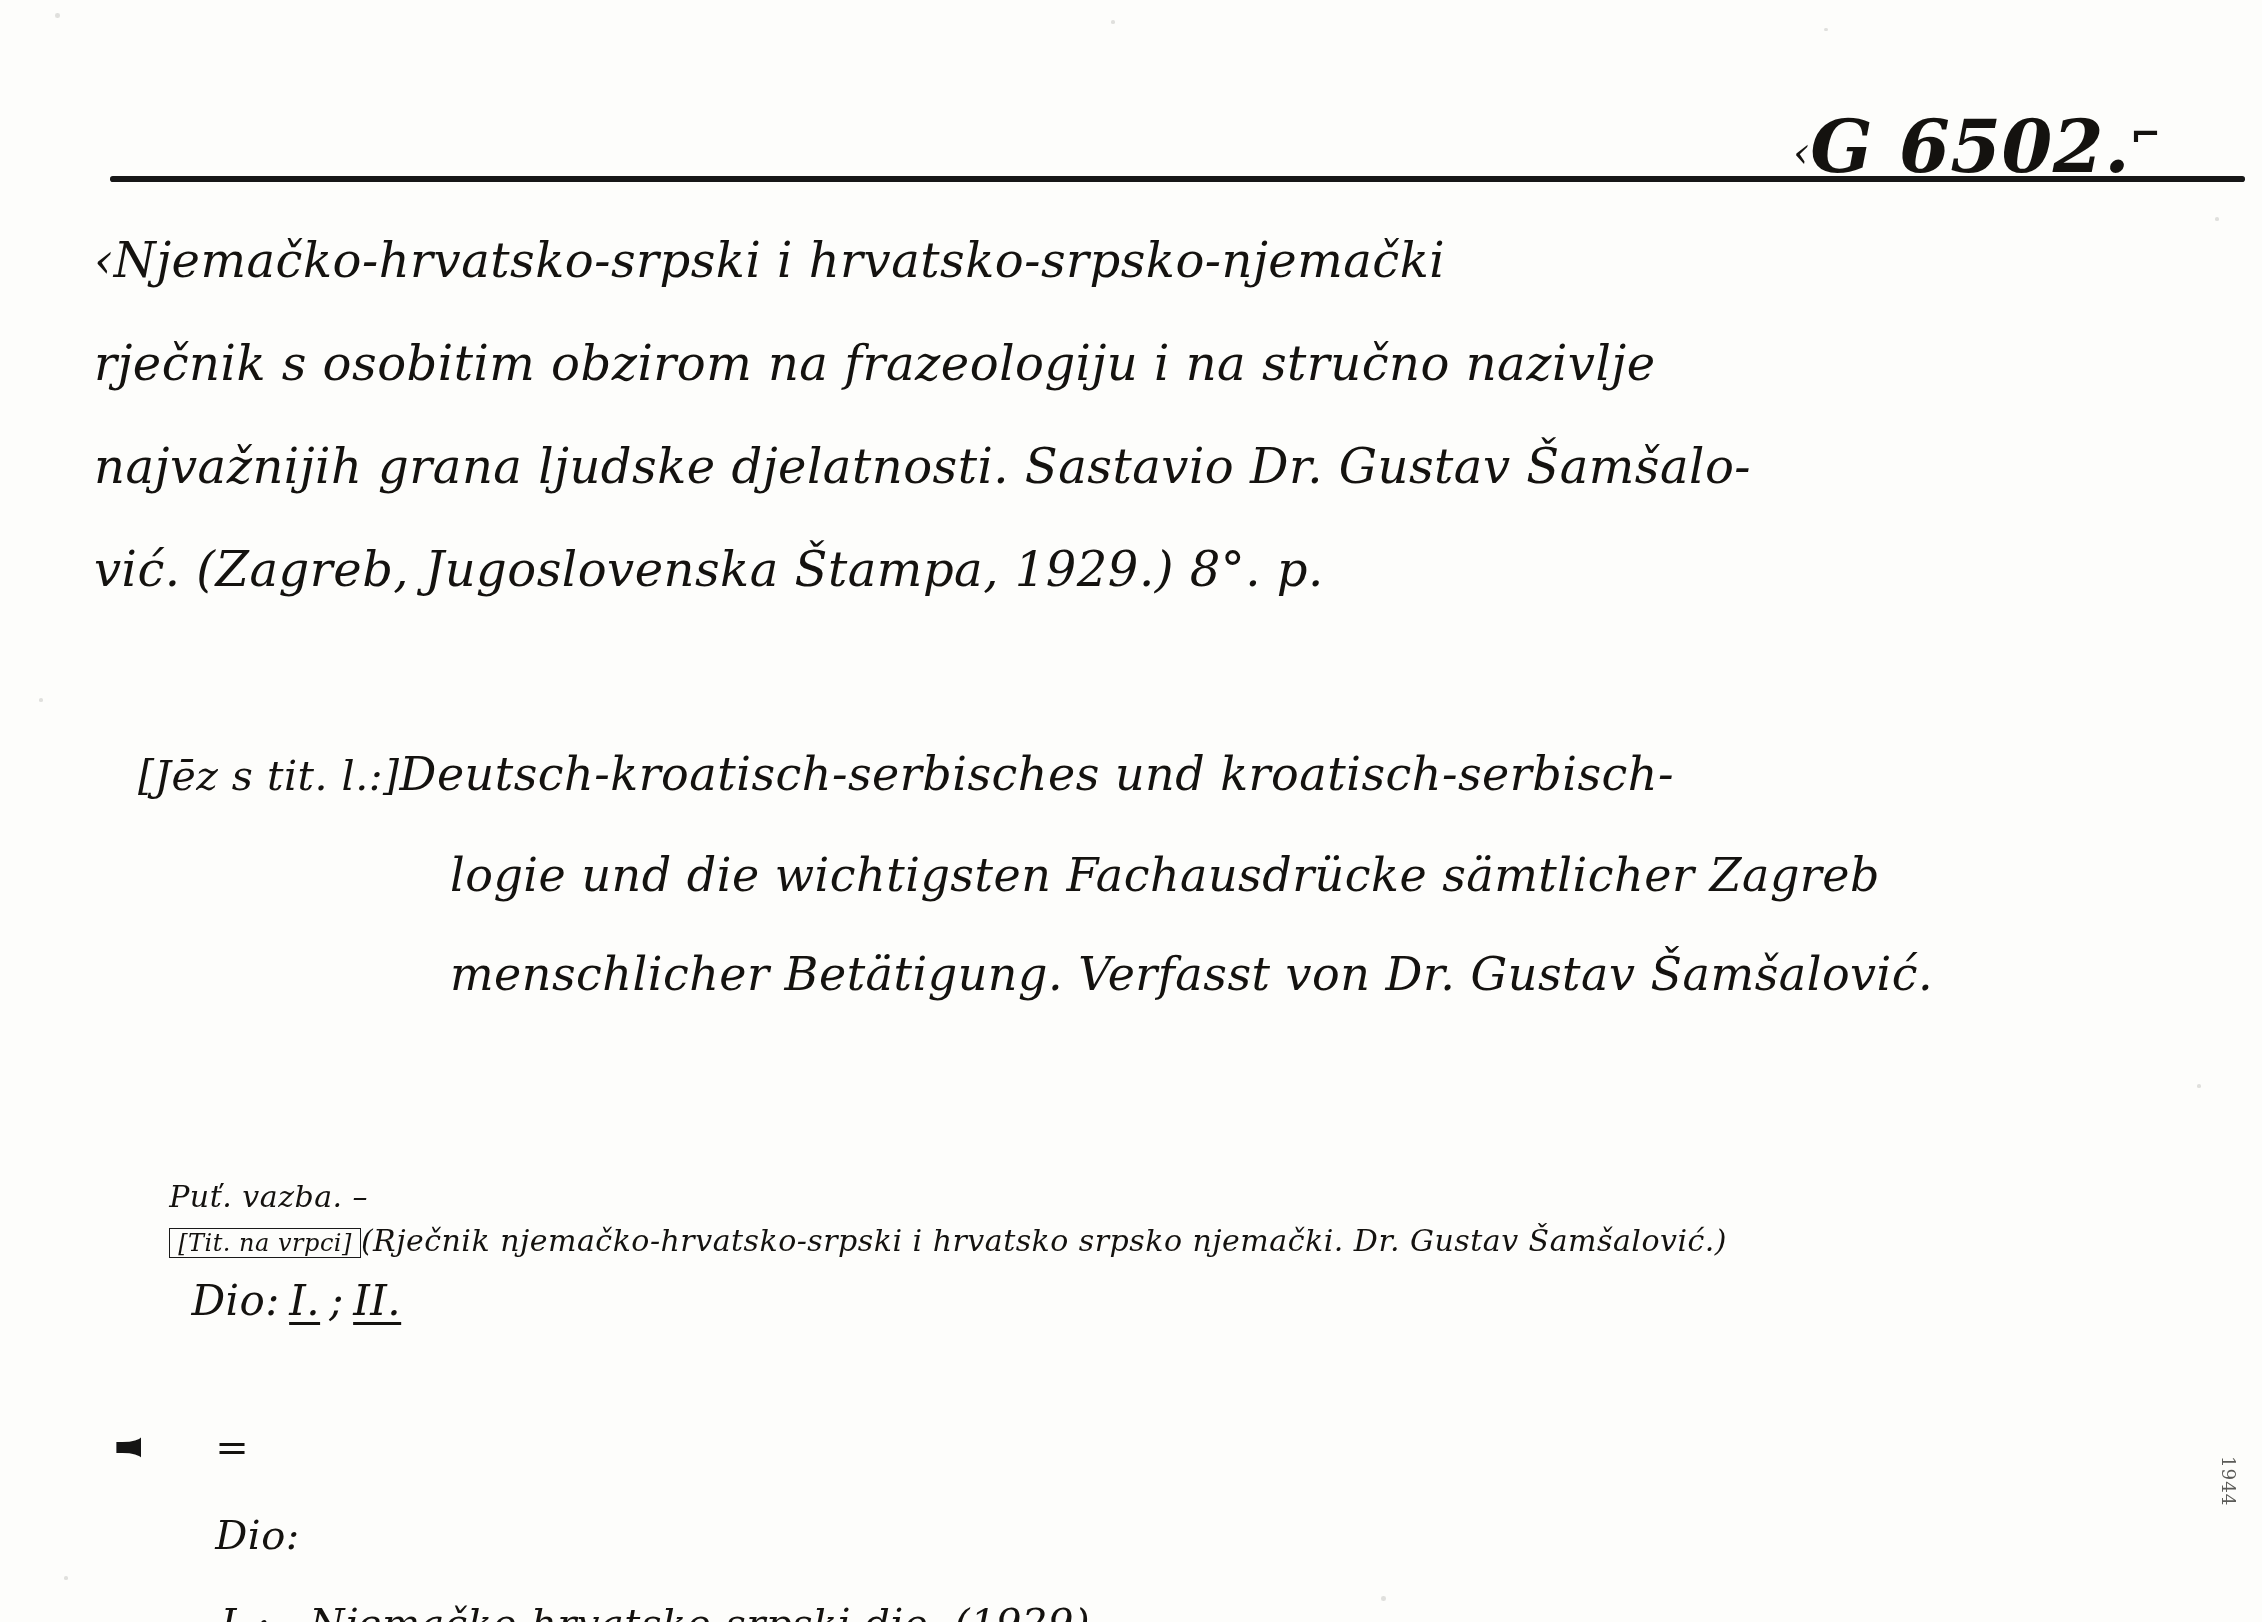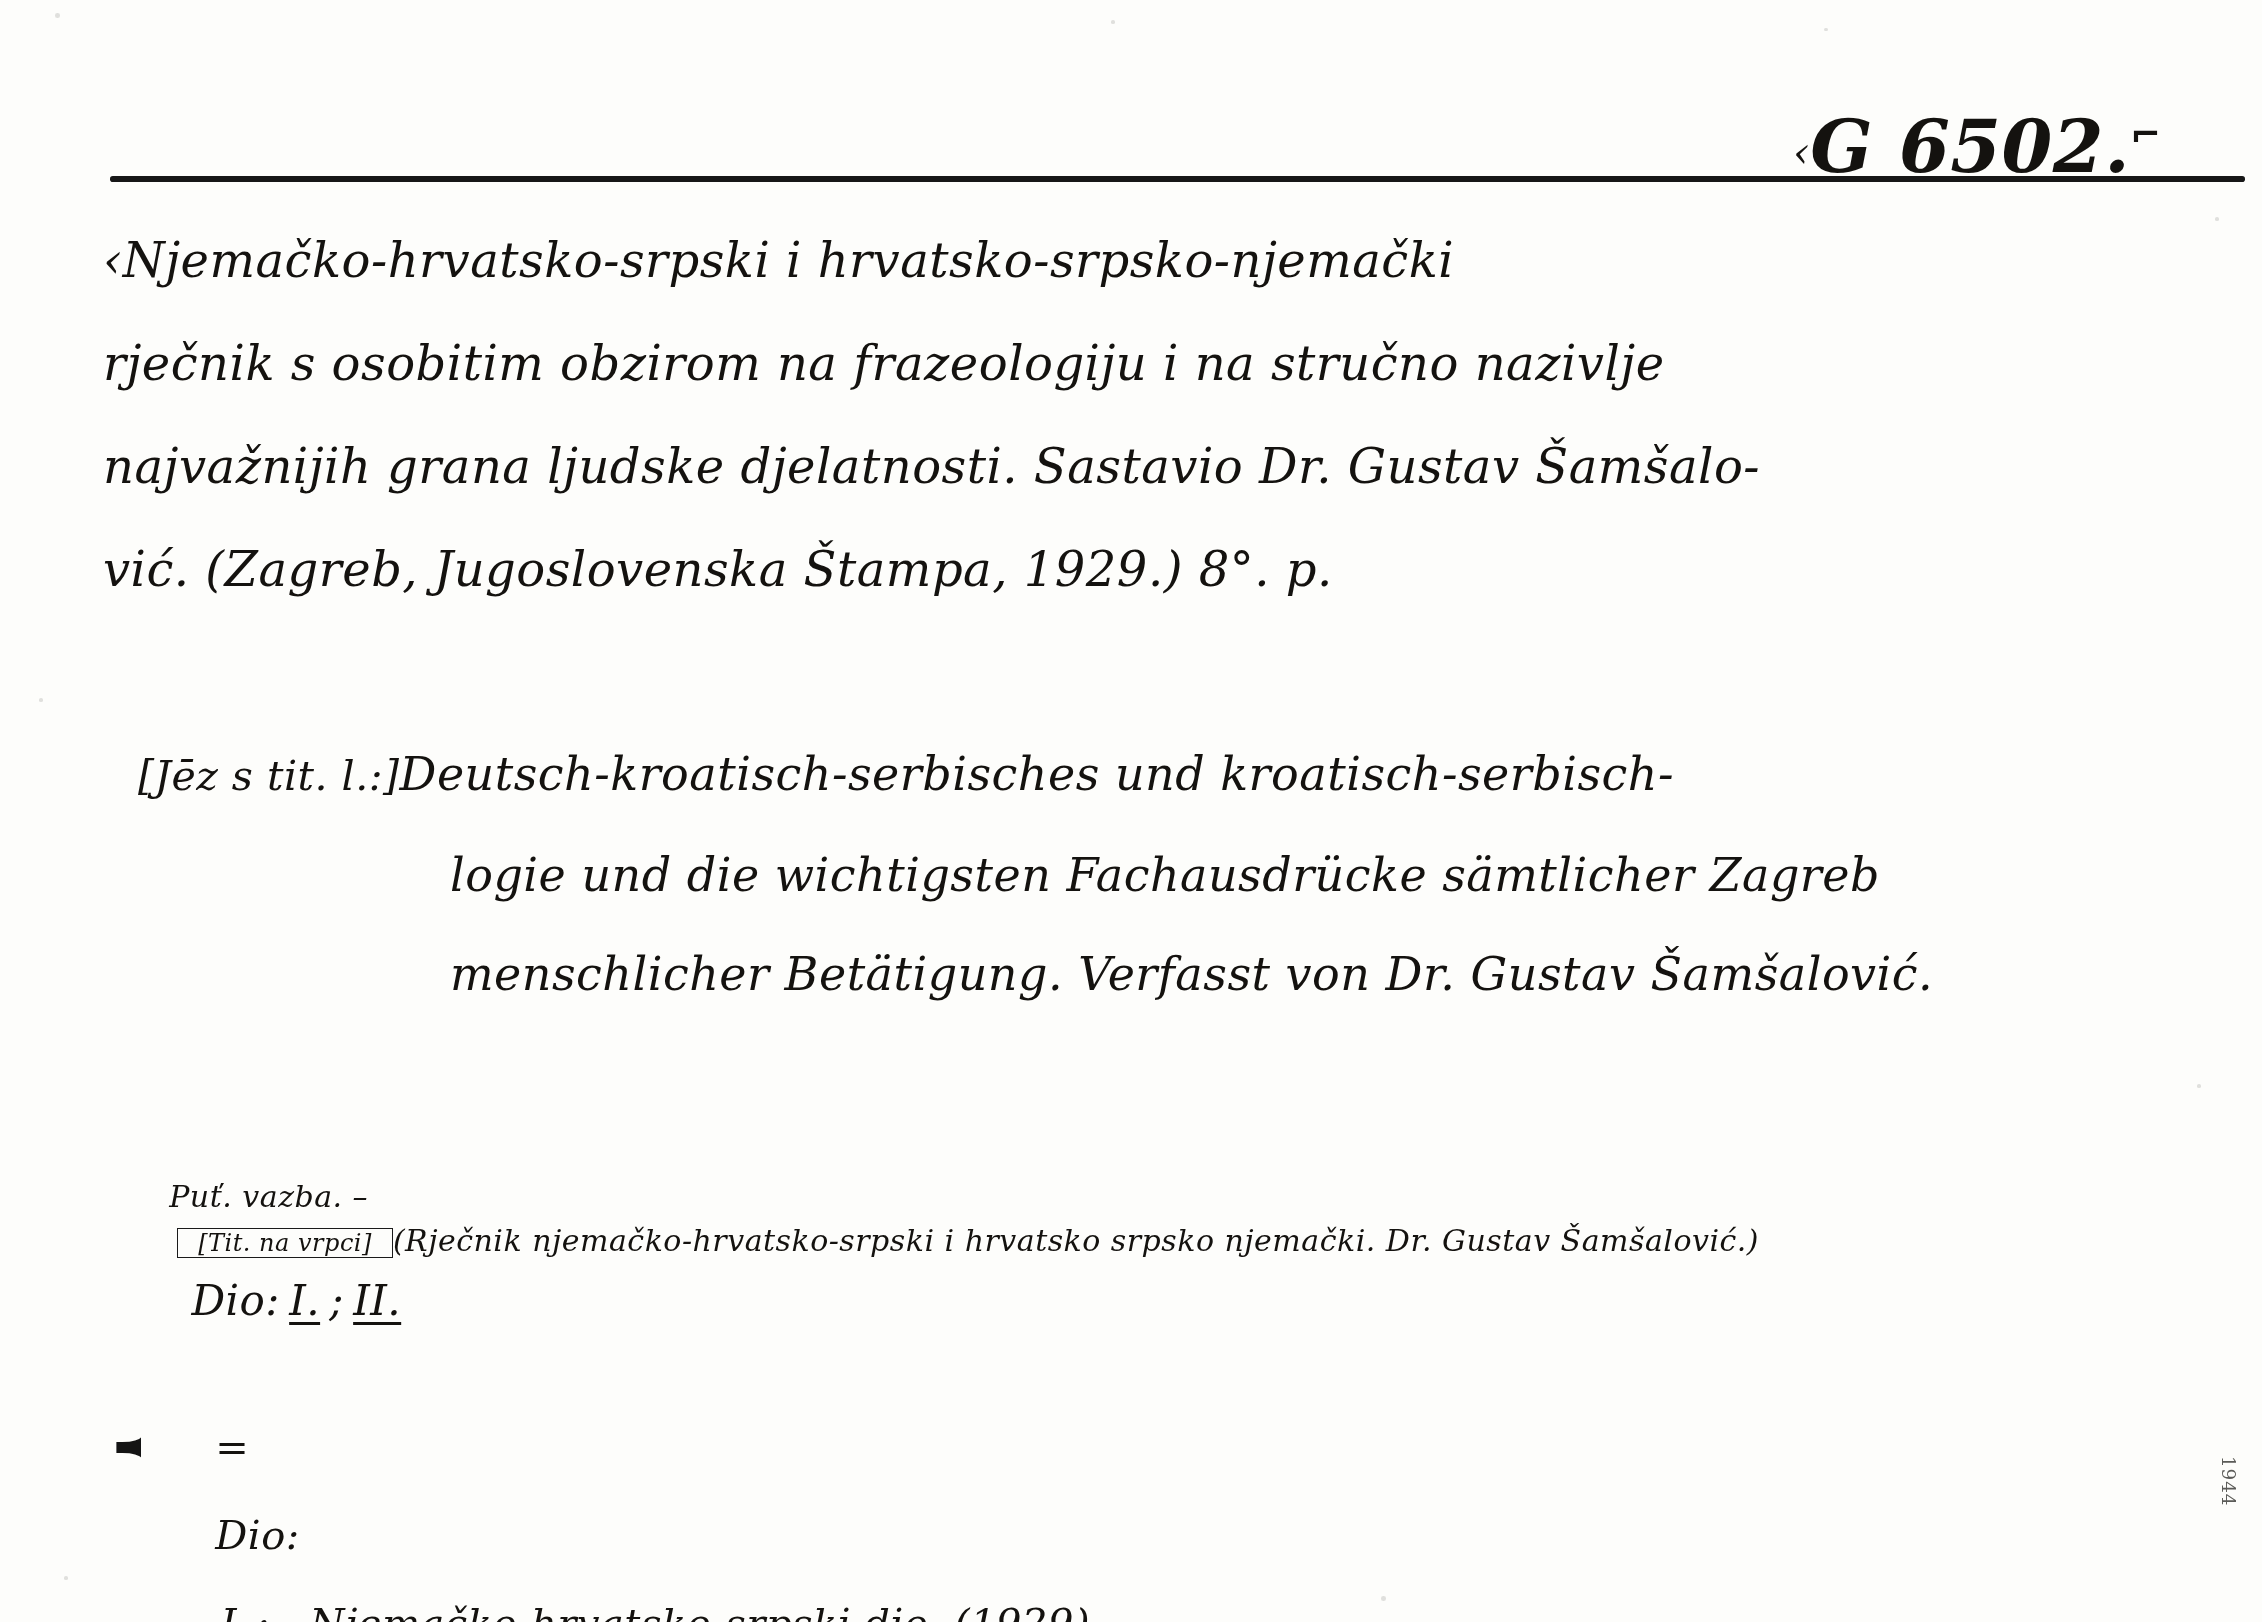--- a/index.html
+++ b/index.html
@@ -85,21 +85,21 @@
     right: 18.4px;
     top: 176px;
     height: 6.4px;
     background: #171717;
     border-radius: 2.8px;
   }
 
   
   .block-title {
     position: absolute;
-    left: 103px;
+    left: 94px;
     top: 209px;
     right: 55px;
   }
   .block-title .line {
     font-size: 48px;
     line-height: 103px;
     font-weight: 500;
   }
 
   
@@ -126,23 +126,22 @@
     position: absolute;
     left: 129px;
     top: 1131px;
     right: 55px;
     font-size: 30px;
     line-height: 44px;
     font-weight: 500;
   }
   .note-binding .boxed {
     border: 1.8px solid #1a1a1a;
-    padding: 0 20px;
+    padding: 0 8px;
     font-size: 24px;
-    margin-left: 8px;
   }
 
   .dio-line {
     position: absolute;
     left: 136px;
     top: 1212px;
     font-size: 42px;
     line-height: 59px;
     font-weight: 500;
   }

